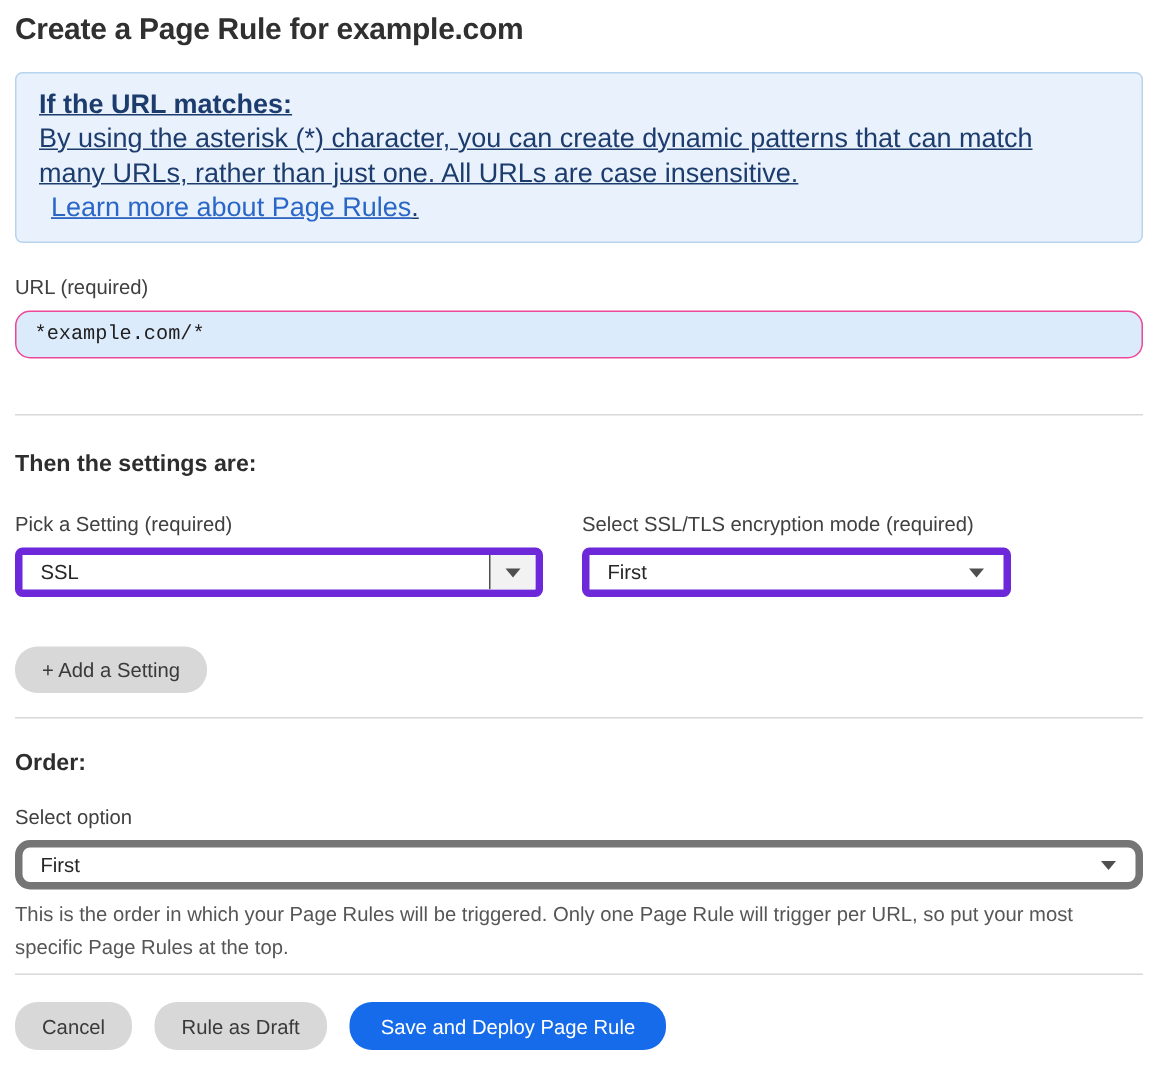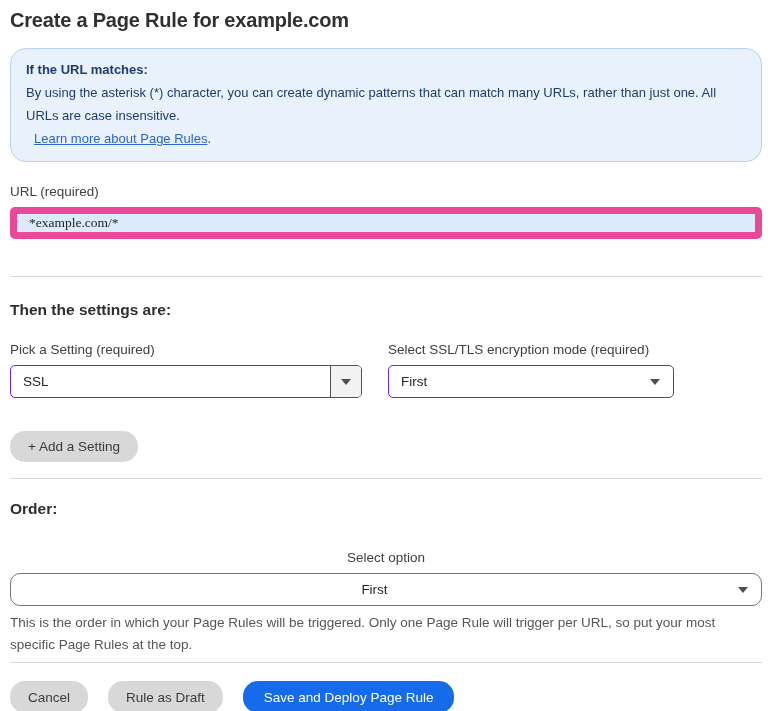--- a/index.html
+++ b/index.html
@@ -28,26 +28,27 @@
     line-height: 25px;
     font-weight: 700;
     color: #303030;
     letter-spacing: -0.2px;
     margin: 0 0 15px;
   }
 
   .info-box {
     background: var(--info-bg);
     border: 1px solid var(--info-border);
-    border-radius: 16px;
+    border-radius: 5px;
     padding: 9px 15px 11px;
     color: var(--info-text);
-    font-size: 13px;
+    font-size: 18px;
     line-height: 23px;
     margin-bottom: 21px;
+    text-decoration: underline;
   }
   .info-heading { font-weight: 700; }
   .info-body { max-width: 700px; }
   .info-link-line a {
     color: var(--link-color);
     text-decoration: underline;
     cursor: pointer;
     margin-left: 8px;
   }
 
@@ -57,26 +58,26 @@
     color: #404040;
     line-height: 17px;
     margin-bottom: 7px;
   }
 
   .url-input {
     display: block;
     width: 100%;
     height: 32px;
     background: var(--input-bg);
-    border: 7px solid #ec4899;
-    border-radius: 5px;
+    border: 1px solid #ec4899;
+    border-radius: 10px;
     padding: 0 12px;
     font-size: 13.5px;
     color: #1f1f1f;
-    font-family: Liberation Serif, serif;
+    font-family: Liberation Mono, monospace;
   }
 
   hr.divider {
     border: none;
     border-top: 1px solid var(--divider-color);
     height: 0;
   }
   .divider.d1 { margin-top: 37px; }
   .divider.d2 { margin-top: 16px; }
   .divider.d3 { margin-top: 7px; }
@@ -89,21 +90,21 @@
   }
   .settings-section h2 { margin-top: 23px; }
   .order-section h2 { margin-top: 20px; }
 
   .selects-row { display: flex; margin-top: 21px; gap: 8px; }
   .select-col-left { width: 352px; margin-right: 18px; }
   .select-col-right { width: 286px; }
 
   .select {
     height: 33px;
-    border: 1px solid #6d28d9;
+    border: 5px solid #6d28d9;
     border-radius: 5px;
     background: #ffffff;
     display: flex;
     align-items: center;
     font-size: 13.5px;
     color: #262626;
     cursor: pointer;
     overflow: hidden;
   }
   .select .value { flex: 1; padding: 0 12px; }
@@ -134,29 +135,29 @@
     border: none;
     border-radius: 15px;
     font-size: 13.5px;
     font-family: inherit;
     cursor: pointer;
   }
   .btn-gray { background: var(--gray-button-bg); color: #3a3a3a; padding: 0 18px; }
   .btn-blue { background: var(--accent-blue); color: #ffffff; padding: 0 21px; }
   .add-setting-btn { margin-top: 33px; height: 31px; }
 
-  .order-field { margin-top: 30px; text-align: center; }
+  .order-field { margin-top: 17px; }
   .help-text {
     margin-top: 6px;
     font-size: 13.5px;
     line-height: 21.5px;
     color: #565656;
   }
 
-  .actions { display: flex; gap: 20px; margin-top: 18px; align-items: center; }
+  .actions { display: flex; gap: 15px; margin-top: 18px; align-items: center; }
 </style>
 </head>
 <body>
 
 <div class="container">
 
   <h1 class="page-title">Create a Page Rule for example.com</h1>
 
   <div class="info-box">
     <div class="info-heading">If the URL matches:</div>

